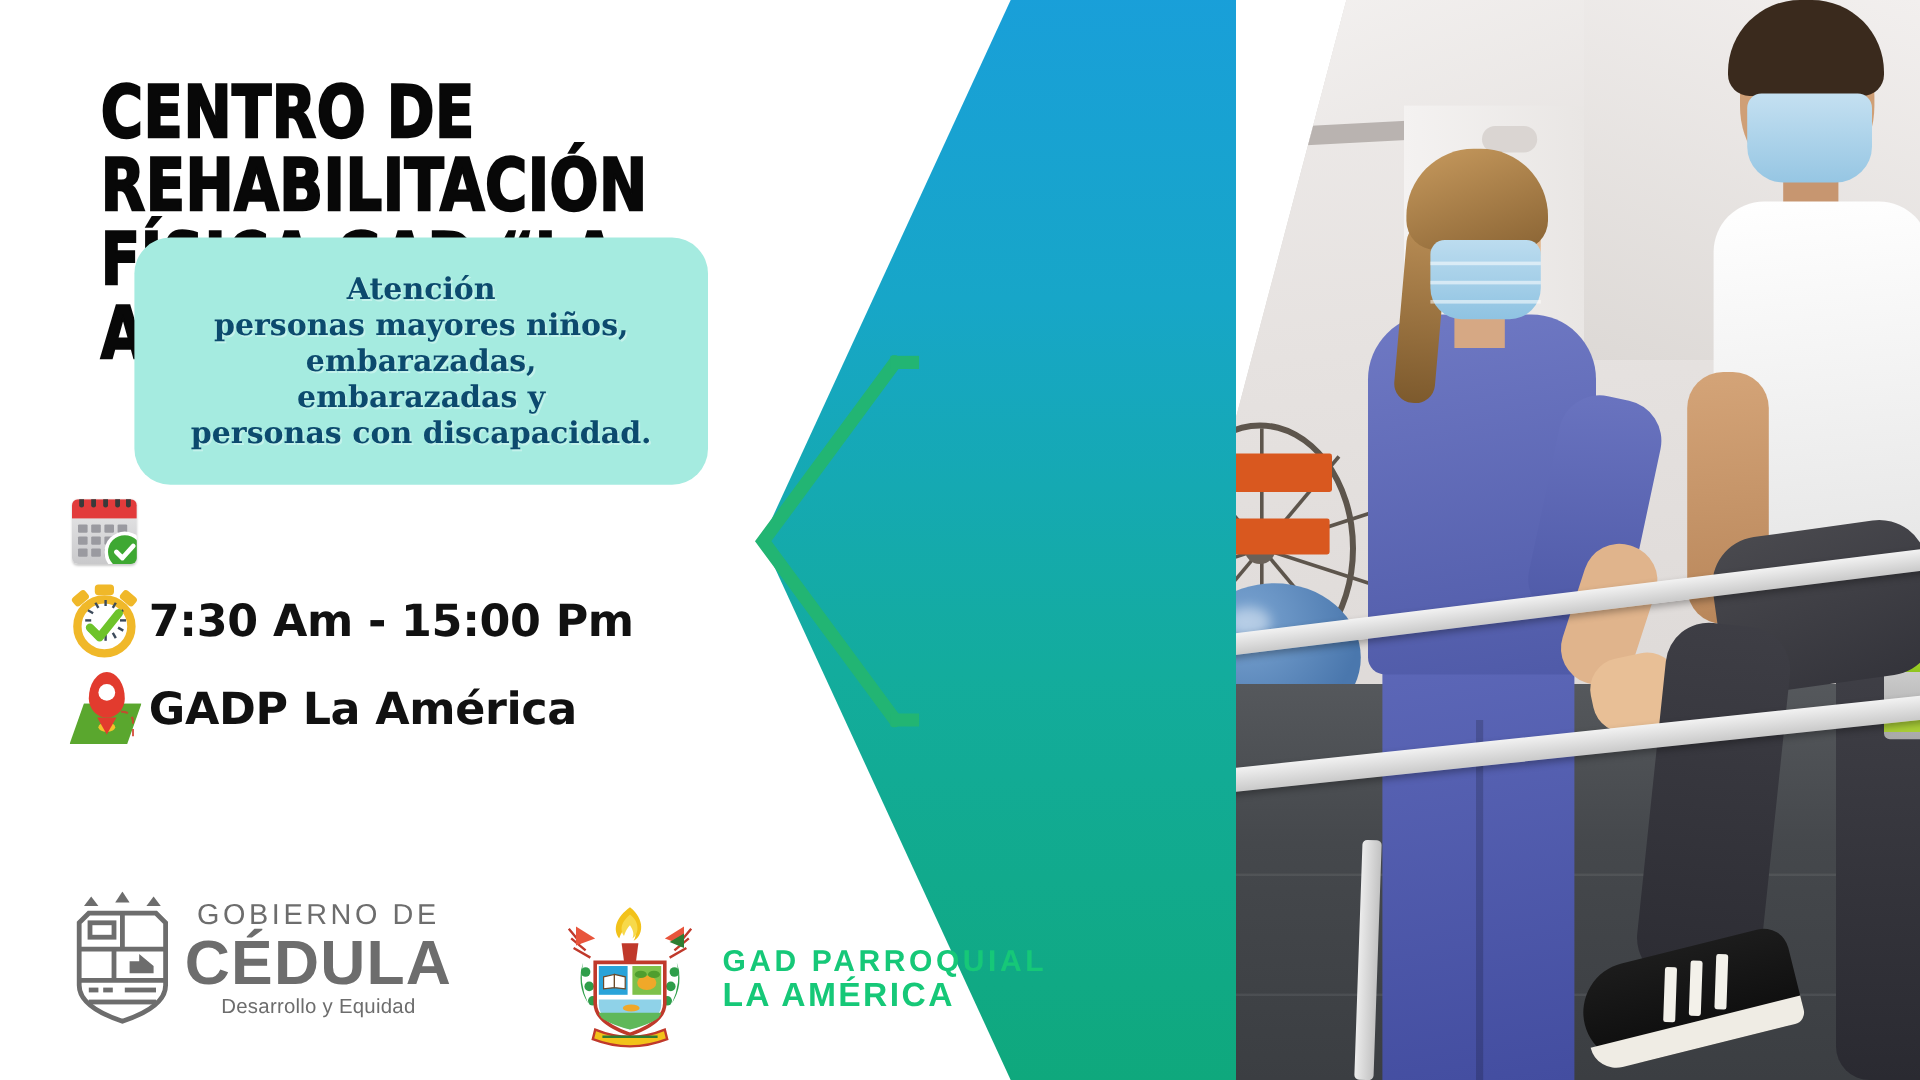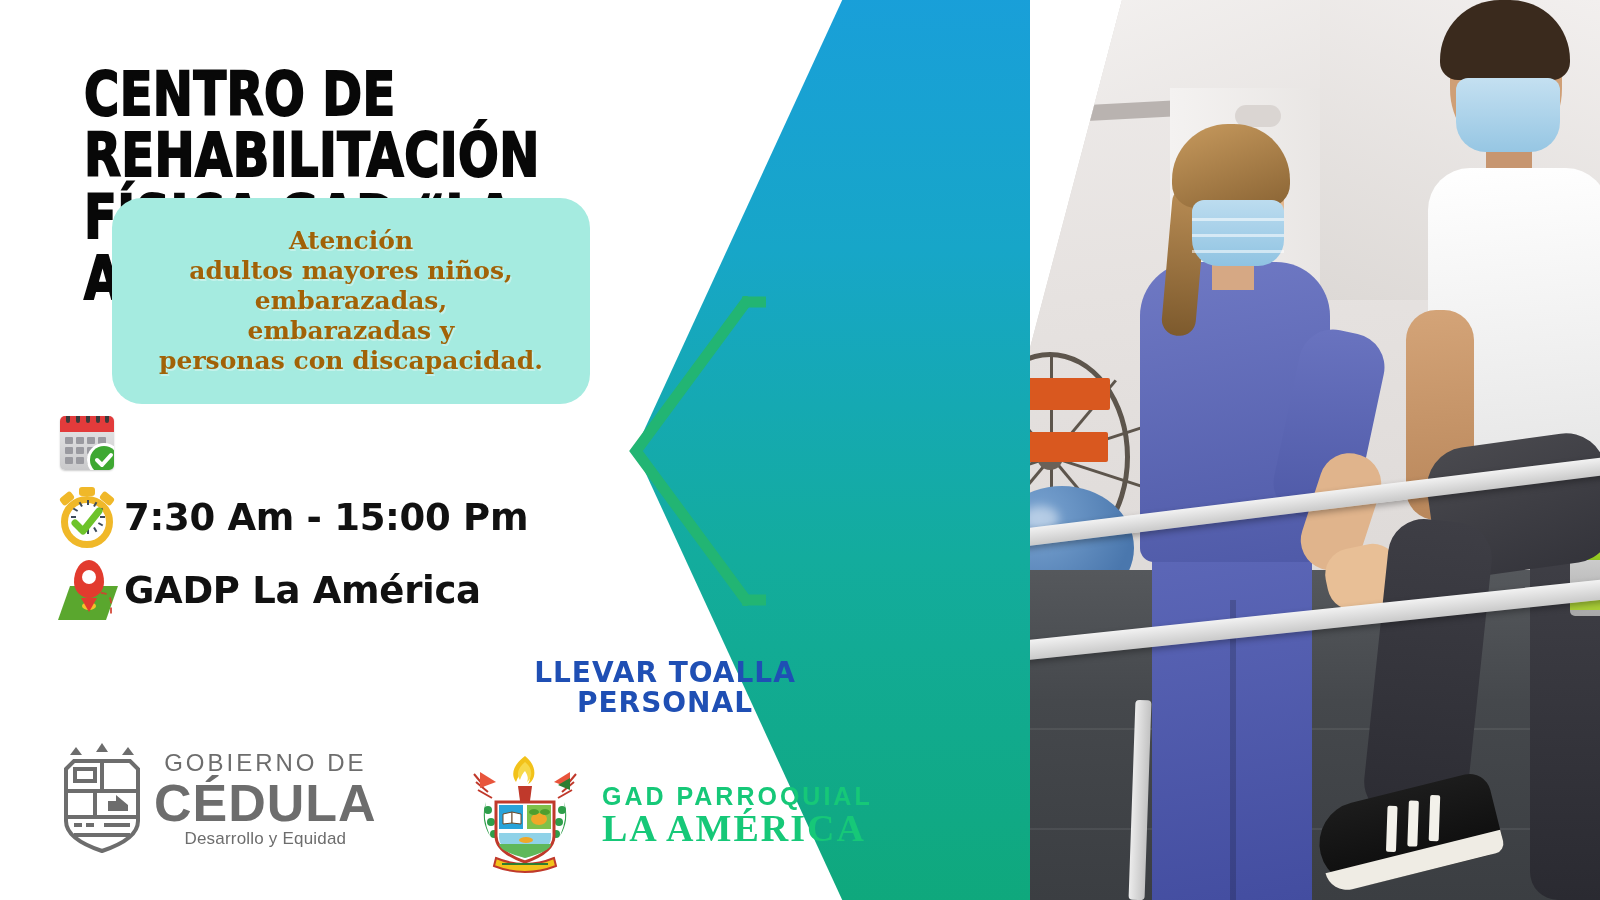--- a/index.html
+++ b/index.html
@@ -129,21 +129,21 @@
   }
   .title .l2{display:block;}
 
   .teal-box{
     position:absolute;left:112px;top:198px;width:478px;height:206px;
     background:#a5ebe0;border-radius:30px;
     display:flex;align-items:center;justify-content:center;
   }
   .teal-text{
     font-family:"DejaVu Serif",serif;font-weight:700;
-    color:#a16207;font-size:25px;line-height:1.20;text-align:center;
+    color:#0c4a6e;font-size:25px;line-height:1.20;text-align:center;
     text-shadow:1.5px 1.5px 0 rgba(255,255,255,.35);
     padding:0 8px;
   }
 
   .info-list{position:absolute;left:46px;top:408px;width:560px;}
   .info-row{display:flex;align-items:center;height:72px;margin-bottom:1px;}
   .info-icon{width:78px;height:72px;position:relative;flex:0 0 78px;}
   .info-label{
     font-family:"DejaVu Sans",sans-serif;font-weight:700;color:#111;
     font-size:37px;letter-spacing:-.3px;white-space:nowrap;
@@ -196,21 +196,21 @@
   .manabi-text{display:flex;flex-direction:column;line-height:1;}
   .m-gob{font-family:"Liberation Sans",sans-serif;font-size:24px;letter-spacing:3px;color:#6d6d6d;font-weight:400;}
   .m-name{font-family:"Liberation Sans",sans-serif;font-size:52px;letter-spacing:1px;color:#6d6d6d;font-weight:700;margin:2px 0 1px;}
   .m-sub{font-family:"Liberation Sans",sans-serif;font-size:17px;color:#6d6d6d;font-weight:400;letter-spacing:.2px;}
 
   .logo-gad{position:absolute;left:466px;top:752px;display:flex;align-items:center;gap:18px;}
   .crest{width:118px;height:128px;}
   .crest svg{display:block;}
   .gad-text{display:flex;flex-direction:column;line-height:1.04;color:#16c878;}
   .g-l1{font-family:"Liberation Sans",sans-serif;font-size:25px;font-weight:700;letter-spacing:3px;text-align:right;}
-  .g-l2{font-family:Liberation Serif, serif;font-size:38px;font-weight:700;letter-spacing:2px;}
+  .g-l2{font-family:Liberation Sans, sans-serif;font-size:28px;font-weight:700;letter-spacing:2px;}
 </style>
 </head>
 <body>
 
 <div class="poster">
 
   <div class="photo-clip">
     <div class="photo">
       <div class="wall"></div>
       <div class="ceiling"></div>
@@ -298,21 +298,21 @@
   </div>
 
   <h1 class="title">
     <span class="l1">CENTRO DE REHABILITACIÓN</span>
     <span class="l2">FÍSICA GAD “LA AMÉRICA”</span>
   </h1>
 
   <div class="teal-box">
     <div class="teal-text">
       <div>Atención</div>
-      <div>adultos mayores niños,</div>
+      <div>personas mayores niños,</div>
       <div>embarazadas,</div>
       <div>embarazadas y</div>
       <div>personas con discapacidad.</div>
     </div>
   </div>
 
   <div class="info-list">
 
     <div class="info-row">
       <div class="info-icon">
@@ -378,24 +378,20 @@
           <div class="mp-dot"></div>
           <div class="mp-pin"></div>
           <div class="mp-hole"></div>
         </div>
       </div>
       <div class="info-label">GADP La América</div>
     </div>
 
   </div>
 
-  <div class="note note-tow">
-    <div>LLEVAR TOALLA</div>
-    <div>PERSONAL</div>
-  </div>
 
   <div class="logo-manabi">
     <div class="shield">
       <svg width="88" height="112" viewBox="0 0 88 112" fill="none" aria-hidden="true">
         <g fill="#6d6d6d">
           <polygon points="18,4 24,12 12,12"></polygon>
           <polygon points="44,0 50,9 38,9"></polygon>
           <polygon points="70,4 76,12 64,12"></polygon>
         </g>
         <path d="M8 26 L16 18 L72 18 L80 26 L80 78 Q80 96 44 108 Q8 96 8 78 Z" stroke="#6d6d6d" stroke-width="4" fill="none"></path>

